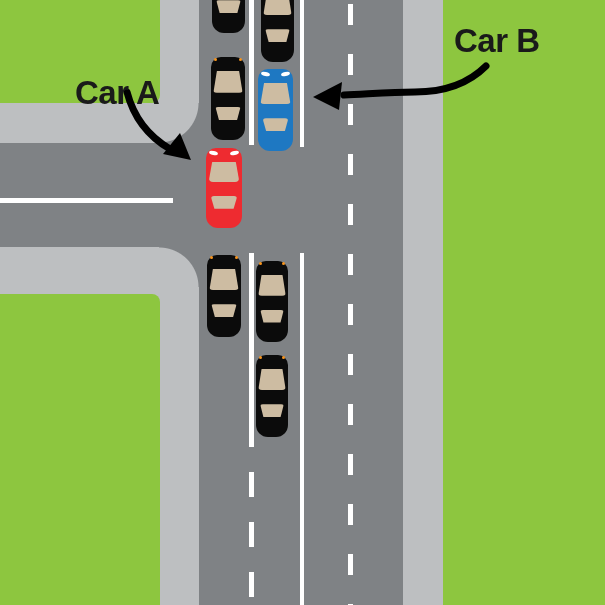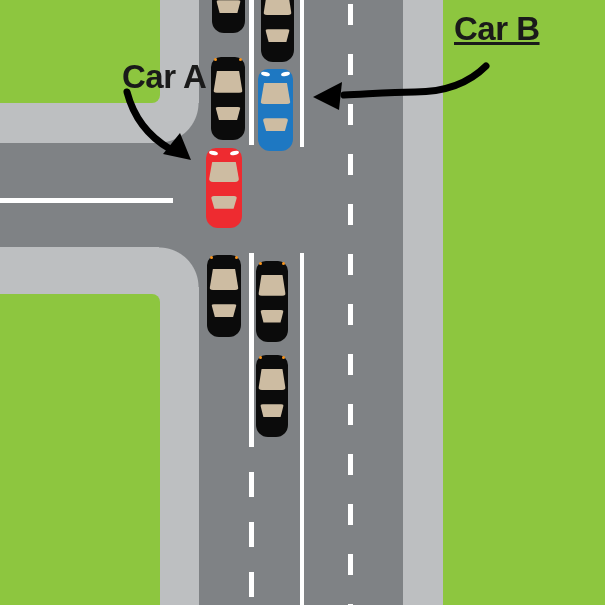--- a/index.html
+++ b/index.html
@@ -60,22 +60,22 @@
   .car .dot.l{left:3px;}
   .car .dot.r{right:3px;}
 
   
   .arrows{left:0;top:0;width:605px;height:605px;pointer-events:none;}
   .label{
     color:var(--label-text,#1A1A1A);
     font-weight:bold;font-size:33px;line-height:1;letter-spacing:-0.5px;
     white-space:nowrap;
   }
-  .label-a{left:75px;top:60px;margin-left:47px;}
-  .label-b{left:454px;top:12px;text-decoration:underline;}
+  .label-a{left:75px;top:76px;}
+  .label-b{left:454px;top:24px;}
 </style>
 </head>
 <body>
 
 <div class="scene">
 
   <div class="grass grass-tl"></div>
   <div class="grass grass-bl"></div>
   <div class="grass grass-r"></div>
 

